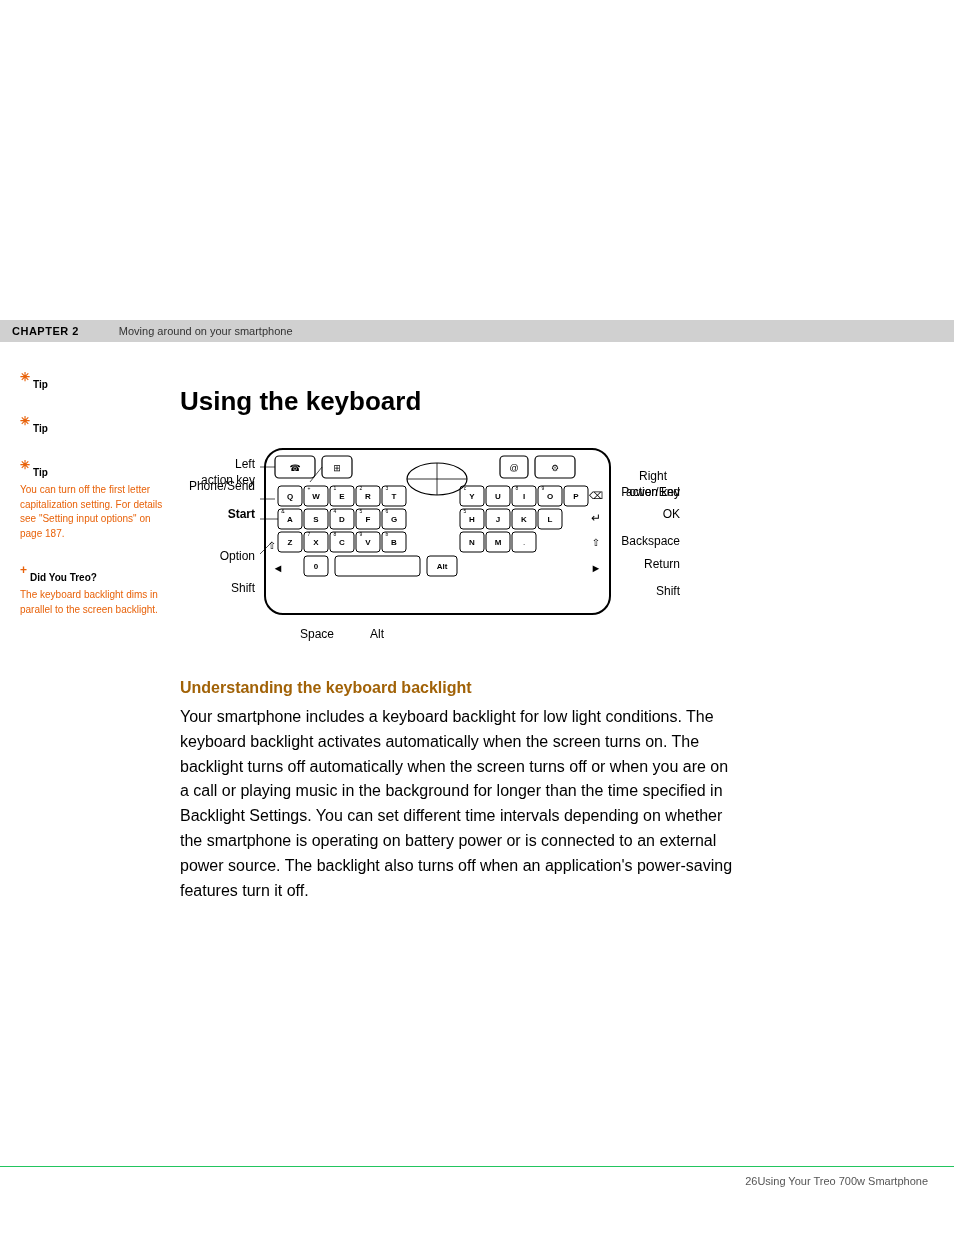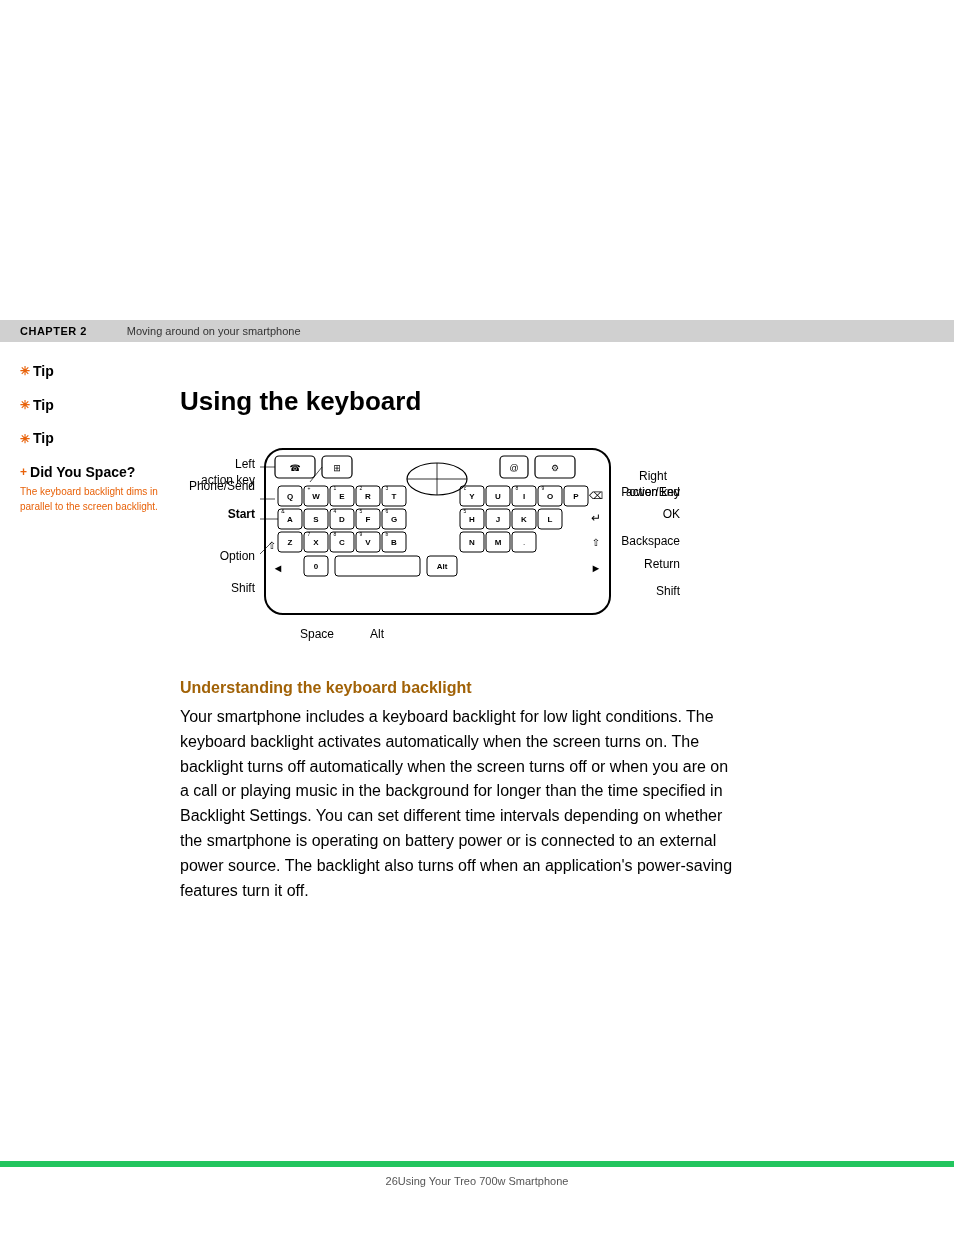--- a/index.html
+++ b/index.html
@@ -15,21 +15,21 @@
     .page-wrapper {
       width: 954px;
       min-height: 1235px;
       background: #fff;
       position: relative;
     }
 
     
     .chapter-bar {
       background: #d0d0d0;
-      padding: 5px 20px;
+      padding: 5px 12px;
       display: flex;
       align-items: center;
       margin-top: 320px;
     }
     .chapter-label {
       font-weight: bold;
       font-size: 11px;
       margin-right: 40px;
       letter-spacing: 0.5px;
     }
@@ -67,21 +67,22 @@
     }
 
     .tip-star {
       color: #e8620a;
       font-size: 12px;
     }
 
     .tip-label {
       color: #000;
       font-weight: bold;
-      font-size: 14px;
+      font-size: 10px;
+      margin-top: 16px;
     }
 
     .tip-text {
       color: #e8620a;
       font-size: 10px;
       line-height: 1.45;
     }
 
     .did-you-know-header {
       font-size: 10px;
@@ -145,26 +146,26 @@
       color: #000;
       max-width: 560px;
     }
 
     
     .page-footer {
       position: absolute;
       bottom: 360px;
       left: 0;
       right: 0;
-      padding: 8px 20px;
+      padding: 8px 26px;
       display: flex;
-      justify-content: center;
+      justify-content: flex-end;
       font-size: 11px;
       color: #555;
-      border-top: 6px solid #22c55e;
+      border-top: 1px solid #22c55e;
     }
 
     .footer-page-num {
       font-size: 11px;
     }
     .footer-book-title {
       font-size: 11px;
     }
   </style>
 </head>
@@ -193,26 +194,27 @@
           <span class="tip-star">✳</span>
           <span class="tip-label">Tip</span>
         </div>
       </div>
 
       <div class="tip-block">
         <div class="tip-header">
           <span class="tip-star">✳</span>
           <span class="tip-label">Tip</span>
         </div>
+        <div class="tip-text">You can turn off the first letter capitalization setting. For details see "Setting input options" on page 187.</div>
       </div>
 
       <div class="tip-block">
         <div class="did-you-know-header">
           <span class="did-you-know-cross">+</span>
-          <span class="tip-label">Did You Space?</span>
+          <span class="tip-label">Did You Treo?</span>
         </div>
         <div class="tip-text">The keyboard backlight dims in parallel to the screen backlight.</div>
       </div>
 
     </div>
 
     <div class="main-content">
 
       <h1 class="section-title">Using the keyboard</h1>
 

